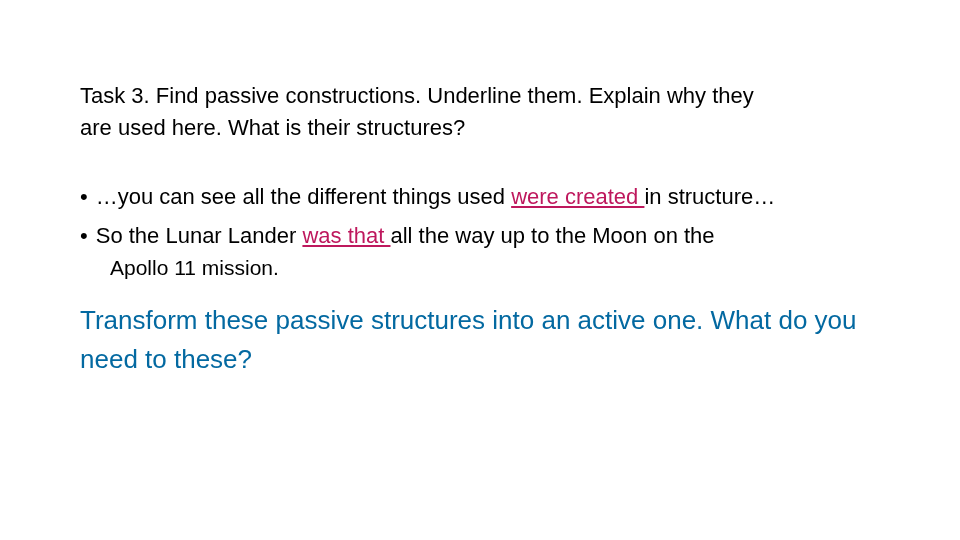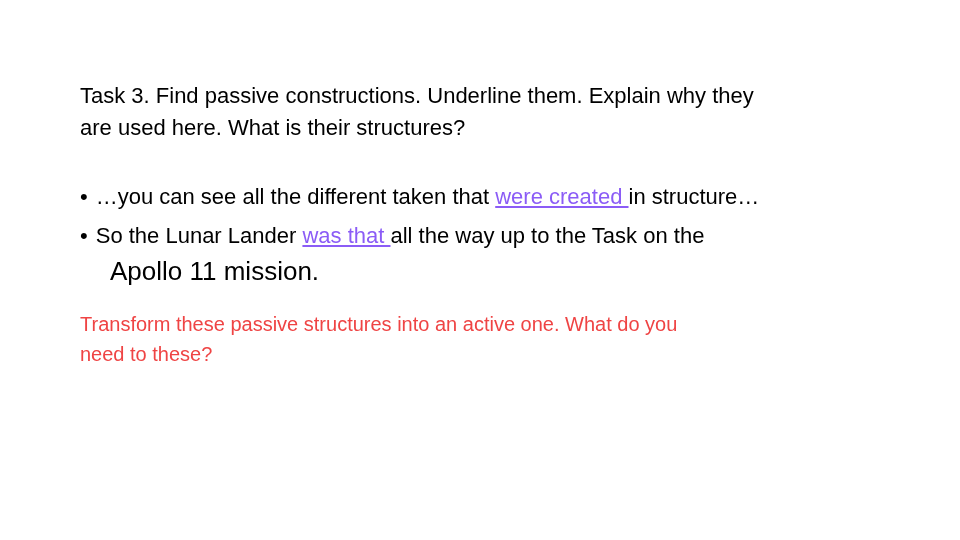--- a/index.html
+++ b/index.html
@@ -54,72 +54,72 @@
     .bullet-dot {
       margin-right: 8px;
       flex-shrink: 0;
     }
 
     .bullet-text {
       flex: 1;
     }
 
     .passive-underline {
-      color: #8b5cf6;
+      color: #be185d;
       text-decoration: underline;
       text-underline-offset: 2px;
       margin-top: 20px;
     }
 
     .second-bullet {
       margin-bottom: 0;
     }
 
     .second-bullet-text {
       flex: 1;
     }
 
     .indent-continuation {
-      font-size: 26px;
+      font-size: 21px;
       color: #000000;
       line-height: 1.5;
       padding-left: 30px;
       margin-bottom: 18px;
     }
 
     .transform-block {
-      font-size: 20px;
-      color: #ef4444;
+      font-size: 26px;
+      color: #0369a1;
       line-height: 1.5;
     }
   </style>
 </head>
 <body>
 
 <div class="page-container">
   <div class="content-block">
 
     <div class="task-heading">
       <span>Task 3.  Find passive constructions.  Underline them.  Explain why they</span><br>
       <span>are used here.  What is their structures?</span>
     </div>
 
     <div class="bullet-list">
 
       <div class="bullet-item">
         <span class="bullet-dot">•</span>
         <span class="bullet-text">
-          <span>…you can see all the different taken that </span><span class="passive-underline">were created </span><span>in  structure…</span>
+          <span>…you can see all the different things used </span><span class="passive-underline">were created </span><span>in  structure…</span>
         </span>
       </div>
 
       <div class="bullet-item second-bullet">
         <span class="bullet-dot">•</span>
         <span class="second-bullet-text">
-          <span>So the Lunar Lander </span><span class="passive-underline">was  that </span><span>all the way up to the Task on  the</span>
+          <span>So the Lunar Lander </span><span class="passive-underline">was  that </span><span>all the way up to the Moon on  the</span>
         </span>
       </div>
 
       <div class="indent-continuation">Apollo   11 mission.</div>
 
     </div>
 
     <div class="transform-block">
       <span>Transform these passive structures into an active one.  What do you</span><br>
       <span>need to these?</span>

